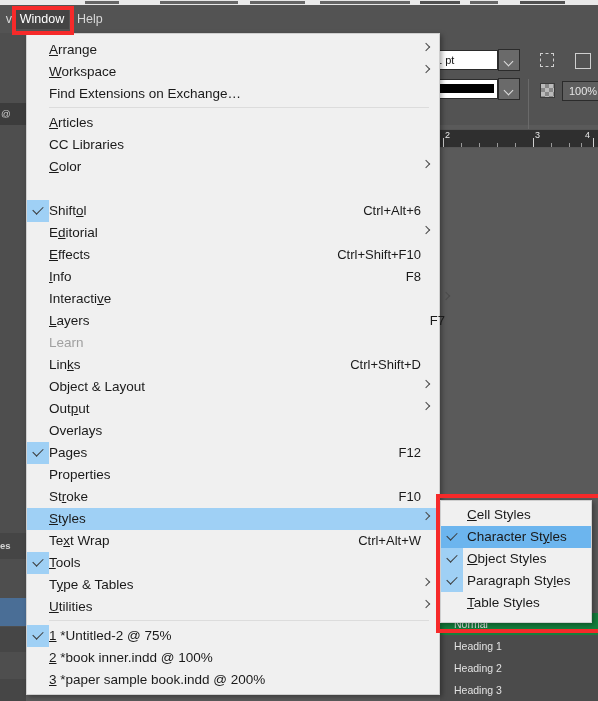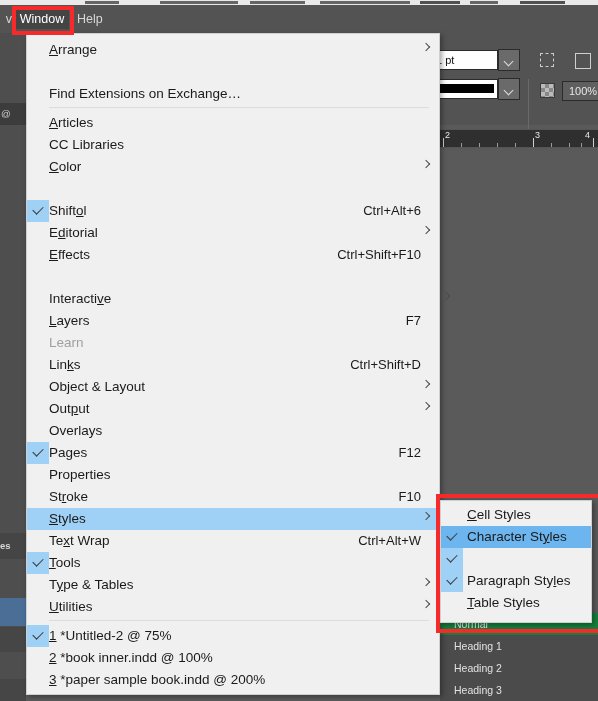--- a/index.html
+++ b/index.html
@@ -179,20 +179,25 @@
     </div>
   </div>
 
   <div class="menu">
 
     <div class="mi" style="top:5px;">
       <div class="gut"></div>
       <div class="lbl"><span class="u">A</span><span>rrange</span></div>
       <div class="arrow"></div>
     </div>
+    <div class="mi" style="top:27px;">
+      <div class="gut"></div>
+      <div class="lbl"><span class="u">W</span><span>orkspace</span></div>
+      <div class="arrow"></div>
+    </div>
     <div class="mi" style="top:49px;">
       <div class="gut"></div>
       <div class="lbl">Find Extensions on Exchange…</div>
     </div>
     <div class="msep" style="top:73px;"></div>
 
     <div class="mi" style="top:78px;">
       <div class="gut"></div>
       <div class="lbl"><span class="u">A</span><span>rticles</span></div>
     </div>
@@ -213,26 +218,31 @@
     <div class="mi" style="top:188px;">
       <div class="gut"></div>
       <div class="lbl"><span>E</span><span class="u">d</span><span>itorial</span></div>
       <div class="arrow"></div>
     </div>
     <div class="mi" style="top:210px;">
       <div class="gut"></div>
       <div class="lbl"><span class="u">E</span><span>ffects</span></div>
       <div class="sc">Ctrl+Shift+F10</div>
     </div>
+    <div class="mi" style="top:232px;">
+      <div class="gut"></div>
+      <div class="lbl"><span class="u">I</span><span>nfo</span></div>
+      <div class="sc">F8</div>
+    </div>
     <div class="mi" style="top:254px;padding-left:20px;">
       <div class="gut"></div>
       <div class="lbl"><span>Interacti</span><span class="u">v</span><span>e</span></div>
       <div class="arrow"></div>
     </div>
-    <div class="mi" style="top:276px;">
+    <div class="mi" style="top:276px;padding-left:24px;">
       <div class="gut"></div>
       <div class="lbl"><span class="u">L</span><span>ayers</span></div>
       <div class="sc">F7</div>
     </div>
     <div class="mi dis" style="top:298px;">
       <div class="gut"></div>
       <div class="lbl">Learn</div>
     </div>
     <div class="mi" style="top:320px;">
       <div class="gut"></div>
@@ -311,20 +321,21 @@
     <div class="smi" style="top:3px;">
       <div class="gut"></div>
       <div class="lbl"><span class="u">C</span><span>ell Styles</span></div>
     </div>
     <div class="smi checked sel" style="top:25px;">
       <div class="gut"></div>
       <div class="lbl"><span>Character St</span><span class="u">y</span><span>les</span></div>
     </div>
     <div class="smi checked" style="top:47px;">
       <div class="gut"></div>
+      <div class="lbl"><span class="u">O</span><span>bject Styles</span></div>
     </div>
     <div class="smi checked" style="top:69px;">
       <div class="gut"></div>
       <div class="lbl"><span>Paragraph Sty</span><span class="u">l</span><span>es</span></div>
     </div>
     <div class="smi" style="top:91px;">
       <div class="gut"></div>
       <div class="lbl"><span class="u">T</span><span>able Styles</span></div>
     </div>
   </div>

